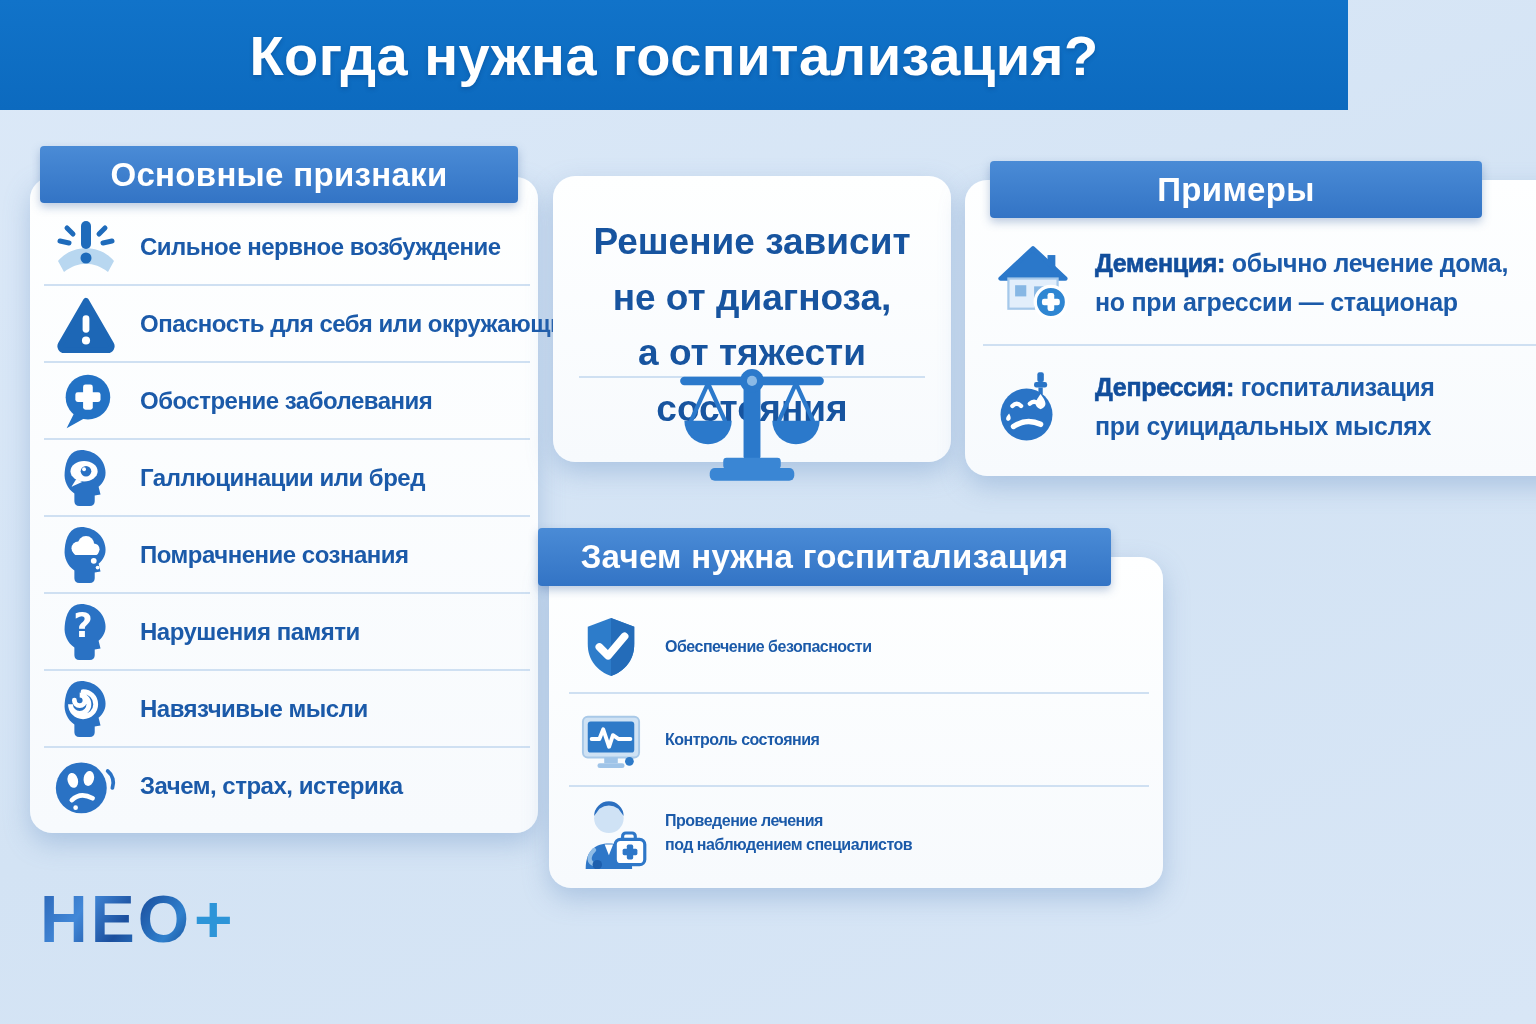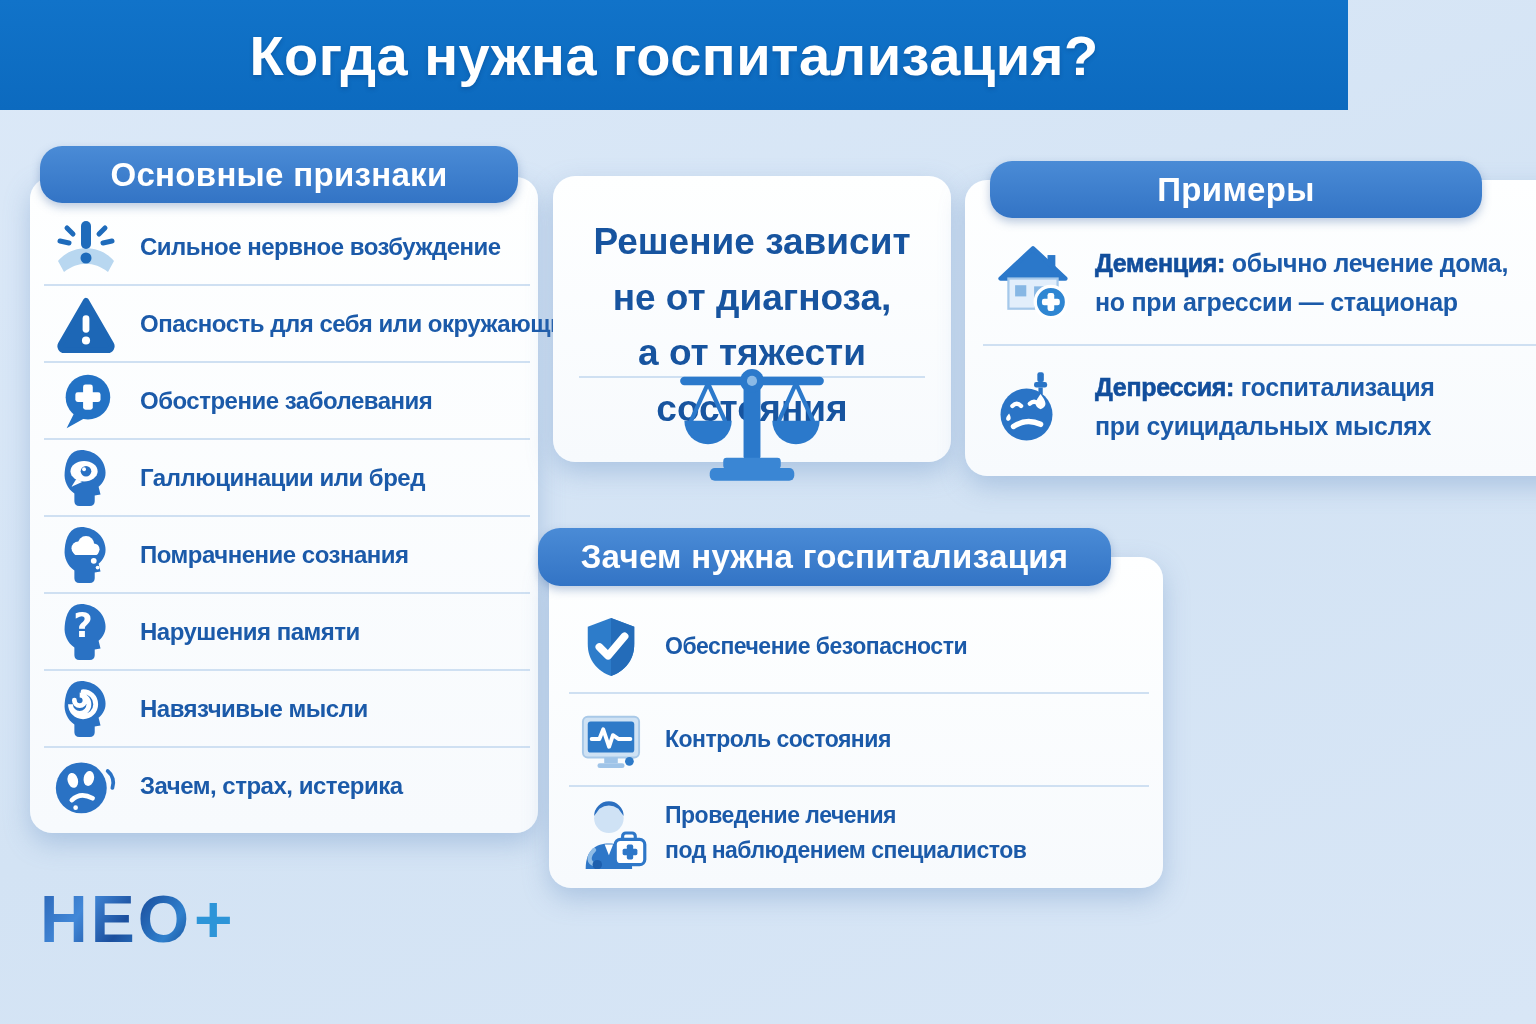--- a/index.html
+++ b/index.html
@@ -17,21 +17,21 @@
   .header h1{
     margin:0;color:#ffffff;font-size:56px;font-weight:700;letter-spacing:.5px;
     text-shadow:0 2px 4px rgba(0,40,90,.25);
   }
   
   .card{
     position:absolute;background:linear-gradient(180deg,#feffff 0%,#f7fafd 100%);
     border-radius:22px;box-shadow:0 10px 26px rgba(105,145,195,.38);
   }
   .tab{
-    position:absolute;z-index:3;border-radius:22px;
+    position:absolute;z-index:3;border-radius:4px;
     background:linear-gradient(180deg,#4a8bd6 0%,#3374c5 100%);
     box-shadow:0 4px 10px rgba(60,100,160,.35);
     display:flex;align-items:center;justify-content:center;
     color:#fff;font-size:33px;font-weight:700;letter-spacing:.3px;
   }
   
   .rows{position:absolute;display:flex;flex-direction:column;}
   .row{flex:1;display:flex;align-items:center;gap:12px;border-bottom:2px solid #cfe0f2;overflow:visible;}
   .row:last-child{border-bottom:none;}
   .icon-box{flex:0 0 84px;display:flex;align-items:center;justify-content:center;}
@@ -55,21 +55,21 @@
   .examples-card{left:965px;top:180px;width:628px;height:296px;}
   .examples-card .rows{left:18px;right:12px;top:42px;bottom:8px;}
   .examples-card .icon-box{flex:0 0 100px;}
   .ex-text{color:#1b5aa9;font-weight:700;font-size:25px;line-height:1.55;letter-spacing:-0.3px;}
   .term{color:#124e9c;-webkit-text-stroke:.6px currentColor;}
   .ml{white-space:pre-line;}
   
   .purpose-tab{left:538px;top:528px;width:573px;height:58px;}
   .purpose-card{left:549px;top:557px;width:614px;height:331px;}
   .purpose-card .rows{left:20px;right:14px;top:44px;bottom:10px;}
-  .purpose-card .label{font-size:23px;white-space:normal;}
+  .purpose-card .label{font-size:16px;white-space:normal;}
   .purpose-card .ml{white-space:pre-line;line-height:1.5;}
   
   .logo{position:absolute;left:40px;top:886px;font-size:66px;font-weight:700;letter-spacing:3px;line-height:1;}
   .logo .neo{
     background:linear-gradient(125deg,#2a63b4 0%,#4288d8 30%,#1b4f9e 55%,#2f80cd 80%,#123f86 100%);
     -webkit-background-clip:text;background-clip:text;-webkit-text-fill-color:transparent;color:transparent;
   }
   .logo .plus{color:#2d95d8;margin-left:2px;}
 </style>
 </head>

